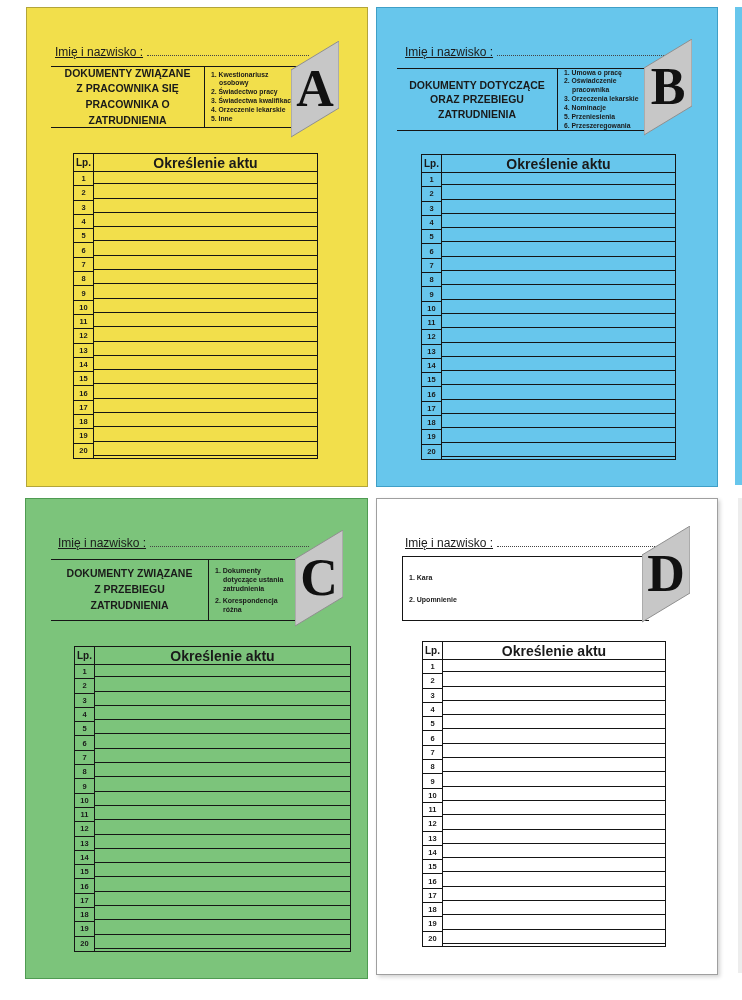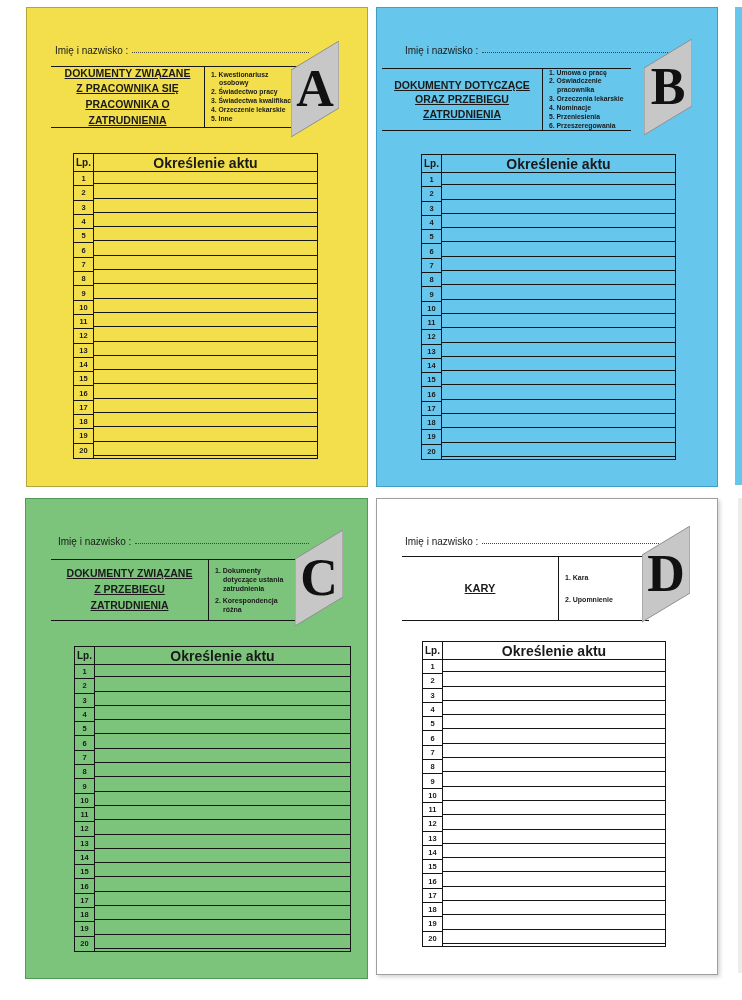--- a/index.html
+++ b/index.html
@@ -7,32 +7,32 @@
     width:742px;height:1000px;position:relative;background:#ffffff;
     font-family:"Liberation Sans",sans-serif;color:#1a1a1a;overflow:hidden;
   }
   .sheet{position:absolute;border:1px solid transparent;}
   .sheet-a{left:26px;top:7px;width:340px;height:478px;}
   .sheet-b{left:376px;top:7px;width:340px;height:478px;}
   .sheet-c{left:25px;top:498px;width:341px;height:479px;}
   .sheet-d{left:376px;top:498px;width:340px;height:475px;box-shadow:2px 2px 4px rgba(0,0,0,.18);}
 
   
-  .nameline{position:absolute;top:37px;left:28px;right:58px;display:flex;align-items:flex-start;font-size:10px;white-space:nowrap;}
+  .nameline{position:absolute;top:37px;left:28px;right:58px;display:flex;align-items:center;font-size:12px;white-space:nowrap;text-decoration:underline;}
   .sheet-b .nameline{right:45px;}
   .sheet-c .nameline{left:32px;}
   .nl-dots{flex:1;margin-left:4px;border-bottom:1.5px dotted #444;height:7px;}
 
   
   .band{position:absolute;display:flex;border-top:1.6px solid #151515;border-bottom:1.6px solid #151515;}
   .sheet-a .band{top:58px;left:24px;width:248px;height:60px;}
-  .sheet-b .band{top:60px;left:5px;width:249px;height:61px;}
+  .sheet-b .band{top:60px;left:20px;width:249px;height:61px;}
   .sheet-c .band{top:60px;left:25px;width:247px;height:60px;}
   .sheet-d .band{top:57px;left:25px;width:247px;height:63px;}
-  .band-title{width:153px;display:flex;flex-direction:column;justify-content:center;align-items:center;text-align:center;font-weight:bold;font-size:10.5px;line-height:1.5;text-decoration:underline;}
+  .band-title{width:153px;display:flex;flex-direction:column;justify-content:center;align-items:center;text-align:center;font-weight:bold;font-size:10.5px;line-height:1.5;}
   .sheet-b .band-title{width:160px;line-height:1.35;}
   .sheet-c .band-title{width:157px;}
   .sheet-d .band-title{width:156px;font-size:11px;}
   .band-div{width:0;border-left:1.2px solid #151515;}
   .band-list{flex:1;display:flex;flex-direction:column;justify-content:center;padding:3px 2px 3px 6px;font-size:6.8px;font-weight:bold;line-height:1.3;}
   .sheet-c .band-list,.sheet-d .band-list{justify-content:space-evenly;font-size:7px;}
   .band-list div{padding-left:8px;text-indent:-8px;}
 
   
   .tab{position:absolute;width:48px;height:97px;z-index:5;}
@@ -532,23 +532,20 @@
       </div>
   </div>
 </div>
 
 <div class="sheet sheet-d" style="background-color: rgb(255, 255, 255); border-color: rgb(159, 159, 159);">
   <div class="nameline">
     <span class="nl-label">Imię i nazwisko :</span>
     <span class="nl-dots"></span>
   </div>
   <div class="band">
-    <div class="band-title">
-        <div>KARY</div>
-      </div>
     <div class="band-div"></div>
     <div class="band-list">
         <div>1. Kara</div>
         <div>2. Upomnienie</div>
       </div>
   </div>
   <div class="tab">
     <svg width="48" height="97" viewBox="0 0 48 97">
       <polygon points="0,29 48,0 48,67 0,96" stroke-width="1" style="fill: rgb(199, 199, 199); stroke: rgb(143, 143, 143);"></polygon>
     </svg>

